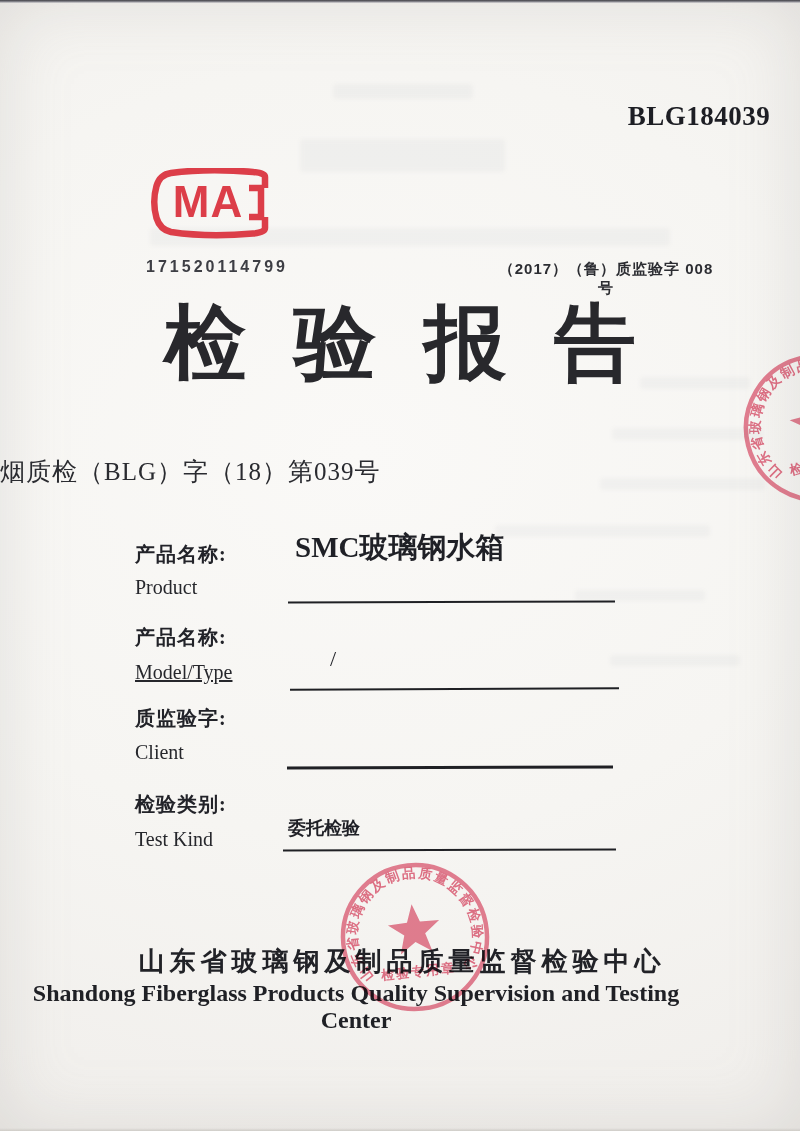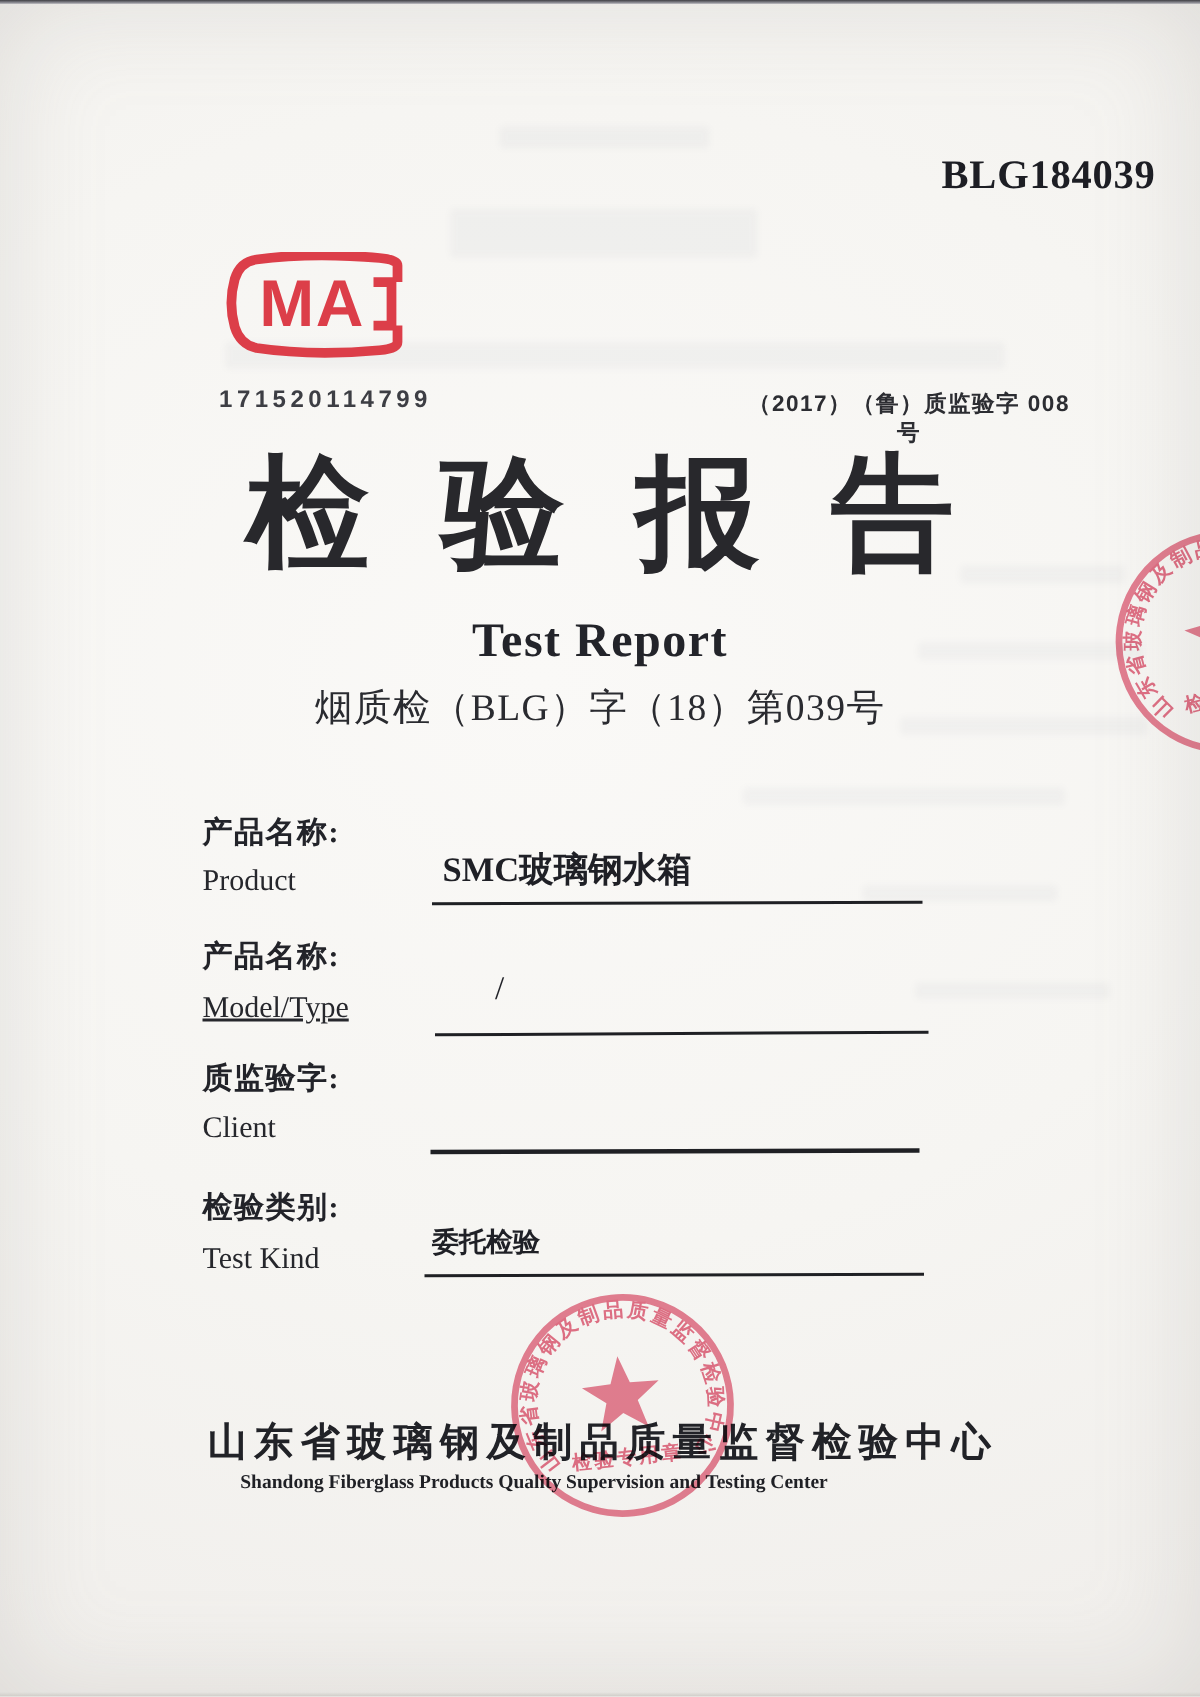--- a/index.html
+++ b/index.html
@@ -34,42 +34,42 @@
   .cal-number{left:498px;top:260px;width:216px;text-align:center;
     font-family:"Liberation Sans","DejaVu Sans",sans-serif;
     font-weight:bold;font-size:15px;letter-spacing:1px;color:#2c2d32;}
 
   .title-zh{left:0;top:296px;width:800px;text-align:center;
     font-family:"Liberation Sans","DejaVu Sans",sans-serif;
     font-weight:900;font-size:82px;letter-spacing:48px;line-height:1.15;
     color:#28282c;transform:translateX(24px);white-space:nowrap;}
   .title-en{left:0;top:408px;width:800px;text-align:center;
     font-weight:bold;font-size:32px;color:#23242a;letter-spacing:1px;}
-  .doc-number{left:0;top:455px;width:800px;text-align:center;
+  .doc-number{left:0;top:455px;width:800px;text-align:left;
     font-size:25px;color:#2a2b30;letter-spacing:1px;}
 
   .label-zh{left:135px;font-size:20px;font-weight:600;color:#222329;letter-spacing:1px;}
   .label-en{left:135px;font-size:20px;color:#26272c;}
   .field-value{color:#1f2026;font-weight:600;white-space:nowrap;}
   .underline{height:2px;background:#1f2024;}
 
-  .v1{left:295px;top:564px;font-size:23px;font-weight:700;}
+  .v1{left:295px;top:528px;font-size:29px;font-weight:700;}
   .v2{left:330px;top:646px;font-size:22px;font-weight:400;}
   .v3{left:297px;top:727px;font-size:27px;}
   .v4{left:288px;top:816px;font-size:18px;}
   .u1{left:288px;top:601px;width:327px;transform:rotate(-0.2deg);}
   .u2{left:290px;top:688px;width:329px;transform:rotate(-0.3deg);}
   .u3{left:287px;top:766px;width:326px;height:2.5px;transform:rotate(-0.15deg);}
   .u4{left:283px;top:849px;width:333px;transform:rotate(-0.2deg);}
 
   .footer-zh{left:0;top:944px;width:800px;text-align:center;
     font-weight:700;font-size:26px;letter-spacing:5px;color:#212227;
     transform:translateX(2px);white-space:nowrap;}
   .footer-en{left:0;top:980px;width:712px;text-align:center;
-    font-weight:bold;font-size:13px;color:#1f2025;}
+    font-weight:bold;font-size:24px;color:#1f2025;}
 
   .seal{mix-blend-mode:multiply;opacity:0.88;}
   .seal-main{left:330px;top:852px;width:170px;height:170px;transform:rotate(-6deg);}
   .seal-edge{left:733px;top:343px;width:170px;height:170px;transform:rotate(-14deg);}
 </style>
 </head>
 <body>
 
 <div id="page">
 
@@ -92,21 +92,20 @@
       <path d="M119,20 L119,9 Q119,5 107,4 Q62,0 25,5 Q14,6.5 10.5,18 Q6,34 10.5,50 Q14,61.5 25,64 Q62,69.5 107,65.5 Q119,64.5 119,60 L119,49" fill="none" stroke="#dc3e49" stroke-width="6.5"></path>
       <path d="M103,20 L115,20 L115,49 L103,49" fill="none" stroke="#dc3e49" stroke-width="6.5"></path>
       <text x="62" y="49" text-anchor="middle" font-family="Liberation Sans, DejaVu Sans, sans-serif" font-weight="bold" font-size="44" letter-spacing="1" fill="#dc3e49">MA</text>
     </svg>
   </div>
   <div class="abs cma-number">171520114799</div>
 
   <div class="abs cal-number">（2017）（鲁）质监验字 008 号</div>
 
   <div class="abs title-zh">检验报告</div>
-  <div class="abs title-en">Test Report</div>
   <div class="abs doc-number">烟质检（BLG）字（18）第039号</div>
 
   <div class="abs label-zh" style="top:541px;">产品名称:</div>
   <div class="abs label-en" style="top:576px;">Product</div>
   <div class="abs field-value v1">SMC玻璃钢水箱</div>
   <div class="abs underline u1"></div>
 
   <div class="abs label-zh" style="top:624px;">产品名称:</div>
   <div class="abs label-en" style="top:661px;text-decoration:underline;">Model/Type</div>
   <div class="abs field-value v2">/</div>

